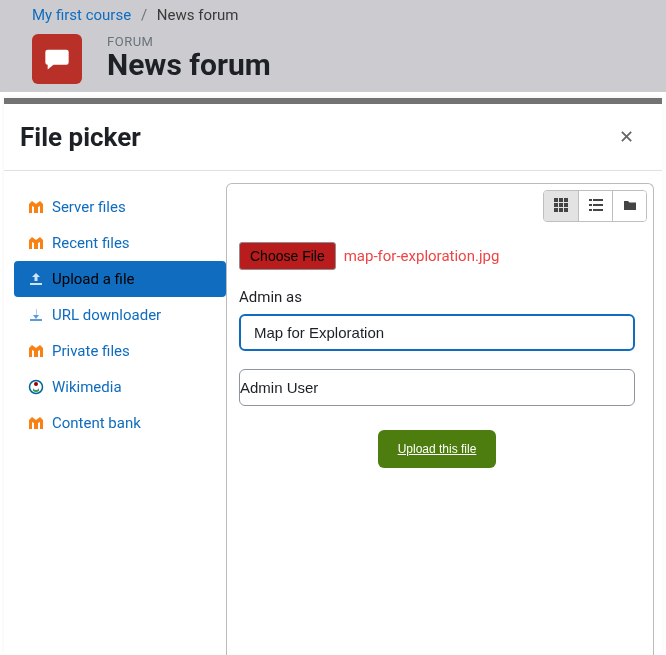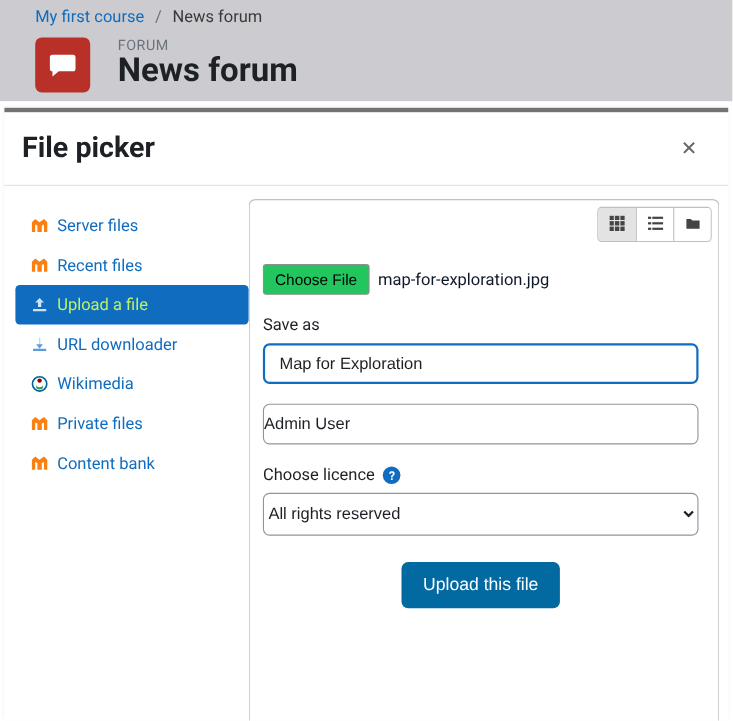--- a/index.html
+++ b/index.html
@@ -33,21 +33,21 @@
     display: flex; align-items: center; justify-content: center;
   }
   .forum-icon svg { width: 28px; height: 28px; }
   .forum-meta .cat { font-size: 13px; color: #6a737b; letter-spacing: 0.5px; }
   .forum-meta h1 { font-size: 30px; font-weight: 700; color: #1d2125; line-height: 1.05; }
 
   .dialog {
     position: absolute;
     top: 98px; left: 4px; right: 4px; bottom: 0;
     background: #fff;
-    border-top: 4px solid #737373;
+    border-top: 6px solid #737373;
     box-shadow: 0 -1px 4px rgba(0,0,0,0.05);
   }
   .dialog-header {
     display: flex; align-items: center; justify-content: space-between;
     padding: 18px 22px 18px 16px;
     border-bottom: 1px solid #e0e0e0;
   }
   .dialog-header h2 { font-size: 26px; font-weight: 700; }
   .close-x { font-size: 18px; color: #666; cursor: pointer; background: none; border: none; padding: 4px 6px; }
 
@@ -56,21 +56,21 @@
   .repo-list { width: 212px; flex-shrink: 0; padding-top: 6px; }
   .repo-item {
     display: flex; align-items: center; gap: 8px;
     padding: 9px 14px;
     color: #0f6cbf;
     font-size: 15px;
     cursor: pointer;
     border-radius: 4px;
     text-align: right;
   }
-  .repo-item.active { background: #0f6cbf; color: #bef264; }
+  .repo-item.active { background: #0f6cbf; color: #000000; }
   .repo-item .ico { width: 16px; height: 16px; display: inline-flex; align-items: center; justify-content: center; }
   .repo-item.active .ico svg path, .repo-item.active .ico svg rect { fill: #cfe3f5; }
 
   .main-panel {
     flex: 1;
     border: 1px solid #bbb;
     border-radius: 6px 6px 0 0;
     border-bottom: none;
     position: relative;
     min-height: 480px;
@@ -93,28 +93,28 @@
     color: #444;
   }
   .view-btn:first-child { border-left: none; }
   .view-btn.active { background: #e3e3e3; }
 
   .form-area { padding: 58px 18px 20px 12px; }
   .field { margin-bottom: 18px; }
   .field-label { font-size: 15px; color: #1d2125; margin-bottom: 8px; display: block; }
   .choose-row { display: flex; align-items: center; gap: 8px; }
   .choose-btn {
-    background: #22c55e;
+    background: #b91c1c;
     border: 1px solid #8f8f8f;
     border-radius: 3px;
     padding: 5px 10px;
     font-size: 14px;
     cursor: pointer;
   }
-  .filename { font-size: 15px; color: #0f172a; }
+  .filename { font-size: 15px; color: #ef4444; }
   .text-input, .select-input {
     width: 100%;
     padding: 9px 0;
     font-size: 15px;
     border: 1px solid #8f959e;
     border-radius: 6px;
     background: #fff;
     color: #1d2125;
   }
   .text-input.focused {
@@ -122,27 +122,28 @@
     outline: none;
     padding: 8px 13px;
   }
   .help-icon {
     display: inline-flex; width: 16px; height: 16px; background: #0f6cbf; color: #fff;
     border-radius: 50%; font-size: 11px; font-weight: bold; align-items: center; justify-content: center;
     margin-left: 4px; vertical-align: middle;
   }
   .submit-row { text-align: center; margin-top: 24px; }
   .primary-btn {
-    background: #0369a1;
+    background: #4d7c0f;
     color: #fff;
     border: none;
     border-radius: 6px;
     padding: 12px 20px;
-    font-size: 16px;
-    cursor: pointer;
+    font-size: 12px;
+    cursor: pointer;
+    text-decoration: underline;
   }
 </style>
 </head>
 <body>
 
 <div class="page-bg">
   <div class="breadcrumb">
     <a href="#">My first course</a>
     <span class="sep">/</span>
     <span>News forum</span>
@@ -198,34 +199,34 @@
         <span class="ico">
             <svg viewBox="0 0 16 16">
               <path fill="#5b9dd9" d="M8 2v6H5l3 4 3-4H8.5V2H8zM2 12h12v2H2z"></path>
             </svg>
           </span>
         <span>URL downloader</span>
       </div>
       <div class="repo-item">
         <span class="ico">
             <svg viewBox="0 0 16 16">
+              <path fill="#f98012" d="M1 14V5l3-3 4 3 4-3 3 3v9h-3V7l-2 1v6H6V8L4 7v7z"></path>
+            </svg>
+          </span>
+        <span>Private files</span>
+      </div>
+      <div class="repo-item">
+        <span class="ico">
+            <svg viewBox="0 0 16 16">
               <circle cx="8" cy="8" r="6.5" fill="none" stroke="#006699" stroke-width="1.5"></circle>
               <circle cx="8" cy="5" r="2" fill="#990000"></circle>
               <path fill="#339966" d="M5 8a3 3 0 0 0 6 0v4a5 5 0 0 1-6 0z"></path>
             </svg>
           </span>
         <span>Wikimedia</span>
-      </div>
-      <div class="repo-item">
-        <span class="ico">
-            <svg viewBox="0 0 16 16">
-              <path fill="#f98012" d="M1 14V5l3-3 4 3 4-3 3 3v9h-3V7l-2 1v6H6V8L4 7v7z"></path>
-            </svg>
-          </span>
-        <span>Private files</span>
       </div>
       <div class="repo-item">
         <span class="ico">
             <svg viewBox="0 0 16 16">
               <path fill="#f98012" d="M1 14V5l3-3 4 3 4-3 3 3v9h-3V7l-2 1v6H6V8L4 7v7z"></path>
             </svg>
           </span>
         <span>Content bank</span>
       </div>
     </div>
@@ -264,37 +265,28 @@
 
       <div class="form-area">
         <div class="field">
           <div class="choose-row">
             <button class="choose-btn">Choose File</button>
             <span class="filename">map-for-exploration.jpg</span>
           </div>
         </div>
 
         <div class="field">
-          <label class="field-label">Save as</label>
+          <label class="field-label">Admin as</label>
           <input type="text" class="text-input focused" value="Map for Exploration" style="">
         </div>
 
         <div class="field">
           <input type="text" class="text-input" value="Admin User" style="">
         </div>
 
-        <div class="field">
-          <label class="field-label">
-            <span>Choose licence</span>
-            <span class="help-icon">?</span>
-          </label>
-          <select class="select-input">
-            <option>All rights reserved</option>
-          </select>
-        </div>
 
         <div class="submit-row">
           <button class="primary-btn">Upload this file</button>
         </div>
       </div>
     </div>
   </div>
 </div>
 
 </body></html>

